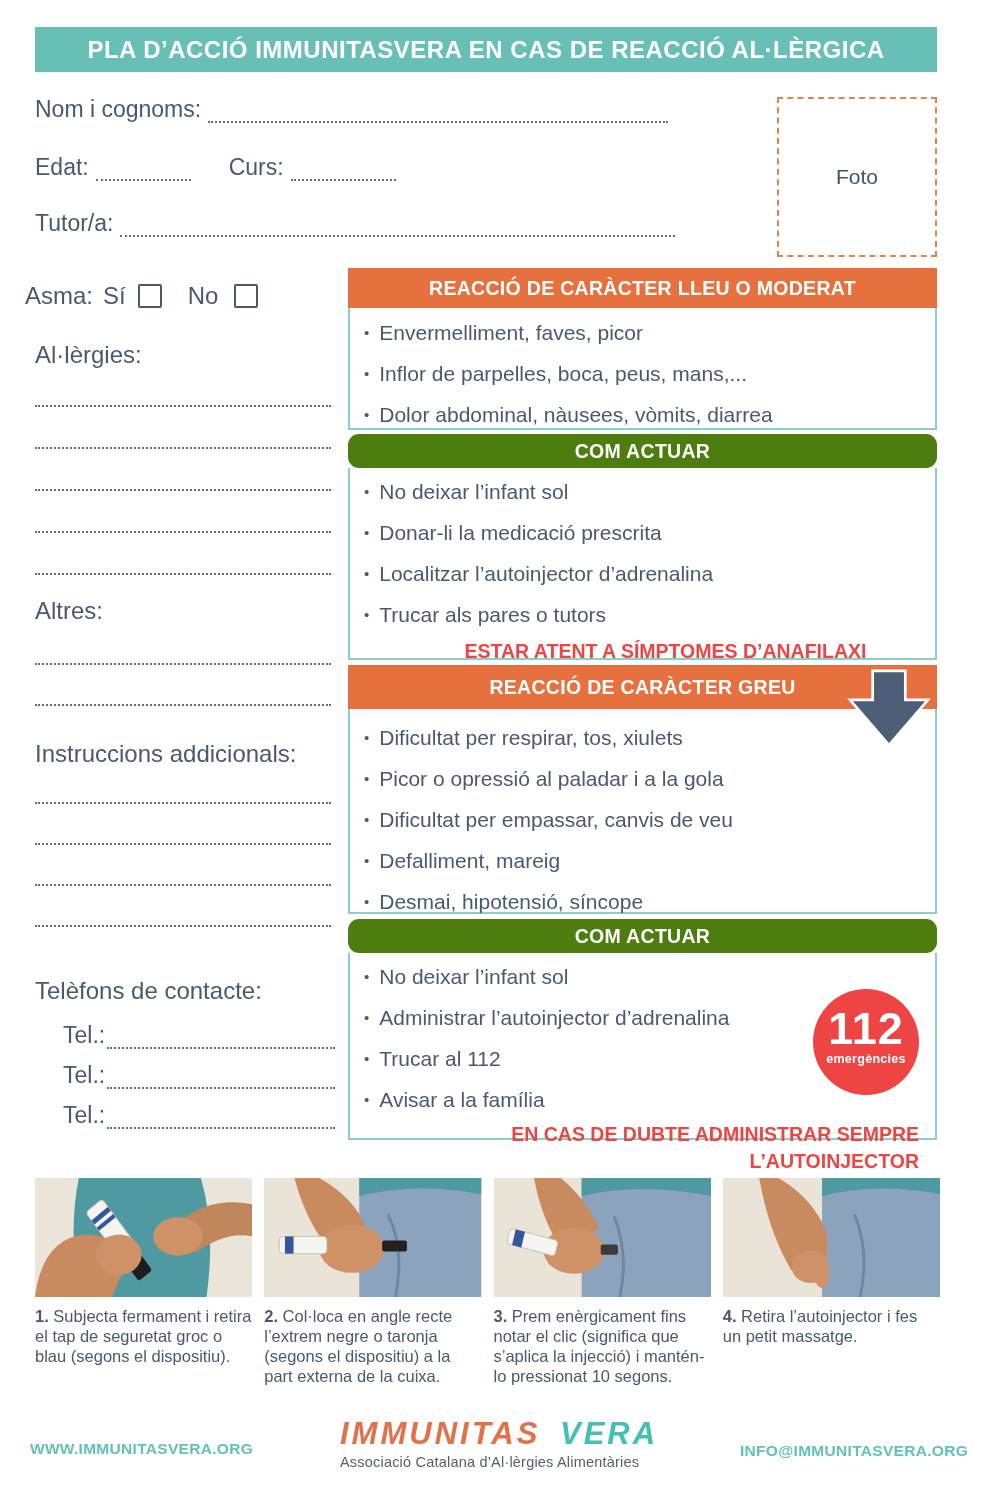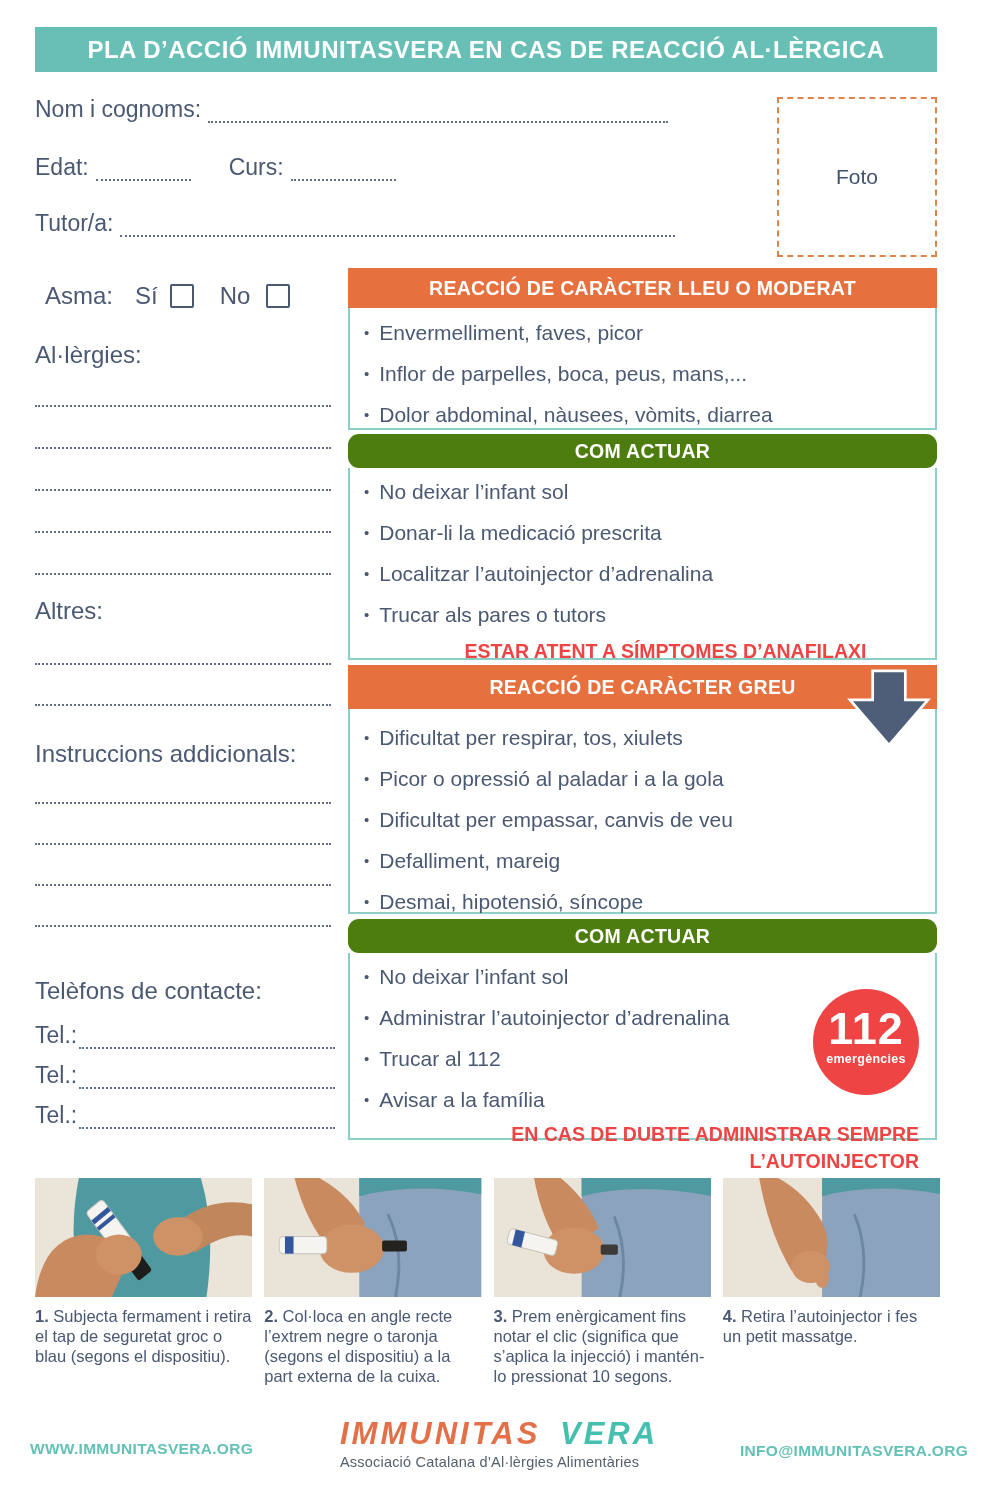--- a/index.html
+++ b/index.html
@@ -19,24 +19,24 @@
   .grow{flex:1;}
 
   
   .foto{position:absolute;left:777px;top:97px;width:160px;height:160px;
         border:2px dashed #e08348;display:flex;align-items:center;justify-content:center;
         font-size:21px;color:#3f5270;}
 
   
   .llabel{position:absolute;left:35px;font-size:24px;white-space:nowrap;}
   .dl{position:absolute;left:35px;width:296px;height:4px;border-bottom:2px dotted #5f6d85;}
-  .asma{position:absolute;left:45px;top:282px;display:flex;align-items:center;font-size:24px;}
+  .asma{position:absolute;left:25px;top:282px;display:flex;align-items:center;font-size:24px;}
   .cbox{display:inline-block;width:24px;height:24px;border:2px solid #4a5872;border-radius:2px;background:#fff;}
   .telrow{position:absolute;left:35px;width:300px;display:flex;align-items:flex-end;font-size:23px;}
-  .telrow .lbl{margin-right:2px;}
+  .telrow .lbl{margin-right:2px;margin-left:28px;}
 
   
   .panel{position:absolute;left:348px;top:268px;width:589px;}
   .hdr{color:#fff;font-weight:bold;text-align:center;font-size:19.5px;letter-spacing:.3px;}
   .hdr.orange{background:#e6713f;}
   .hdr.teal{background:#4d7c0f;border-radius:11px;}
   .h1{height:40px;line-height:40px;}
   .h2{height:34px;line-height:34px;margin-top:4px;}
   .h3{height:44px;line-height:44px;margin-top:5px;position:relative;}
   .h4{height:34px;line-height:34px;margin-top:5px;}
@@ -97,21 +97,21 @@
     <span class="lbl">Tutor/a:</span>
     <span class="fdot grow"></span>
   </div>
 
   <div class="foto">
     <span>Foto</span>
   </div>
 
   <div class="asma">
     <span>Asma:</span>
-    <span style="margin-left:22px;">Sí</span>
+    <span style="margin-left:10px;">Sí</span>
     <span class="cbox" style="margin-left:12px;"></span>
     <span style="margin-left:26px;">No</span>
     <span class="cbox" style="margin-left:16px;"></span>
   </div>
 
   <div class="llabel" style="top:341px;">Al·lèrgies:</div>
   <div class="dl" style="top:403px;"></div>
   <div class="dl" style="top:445px;"></div>
   <div class="dl" style="top:487px;"></div>
   <div class="dl" style="top:529px;"></div>

